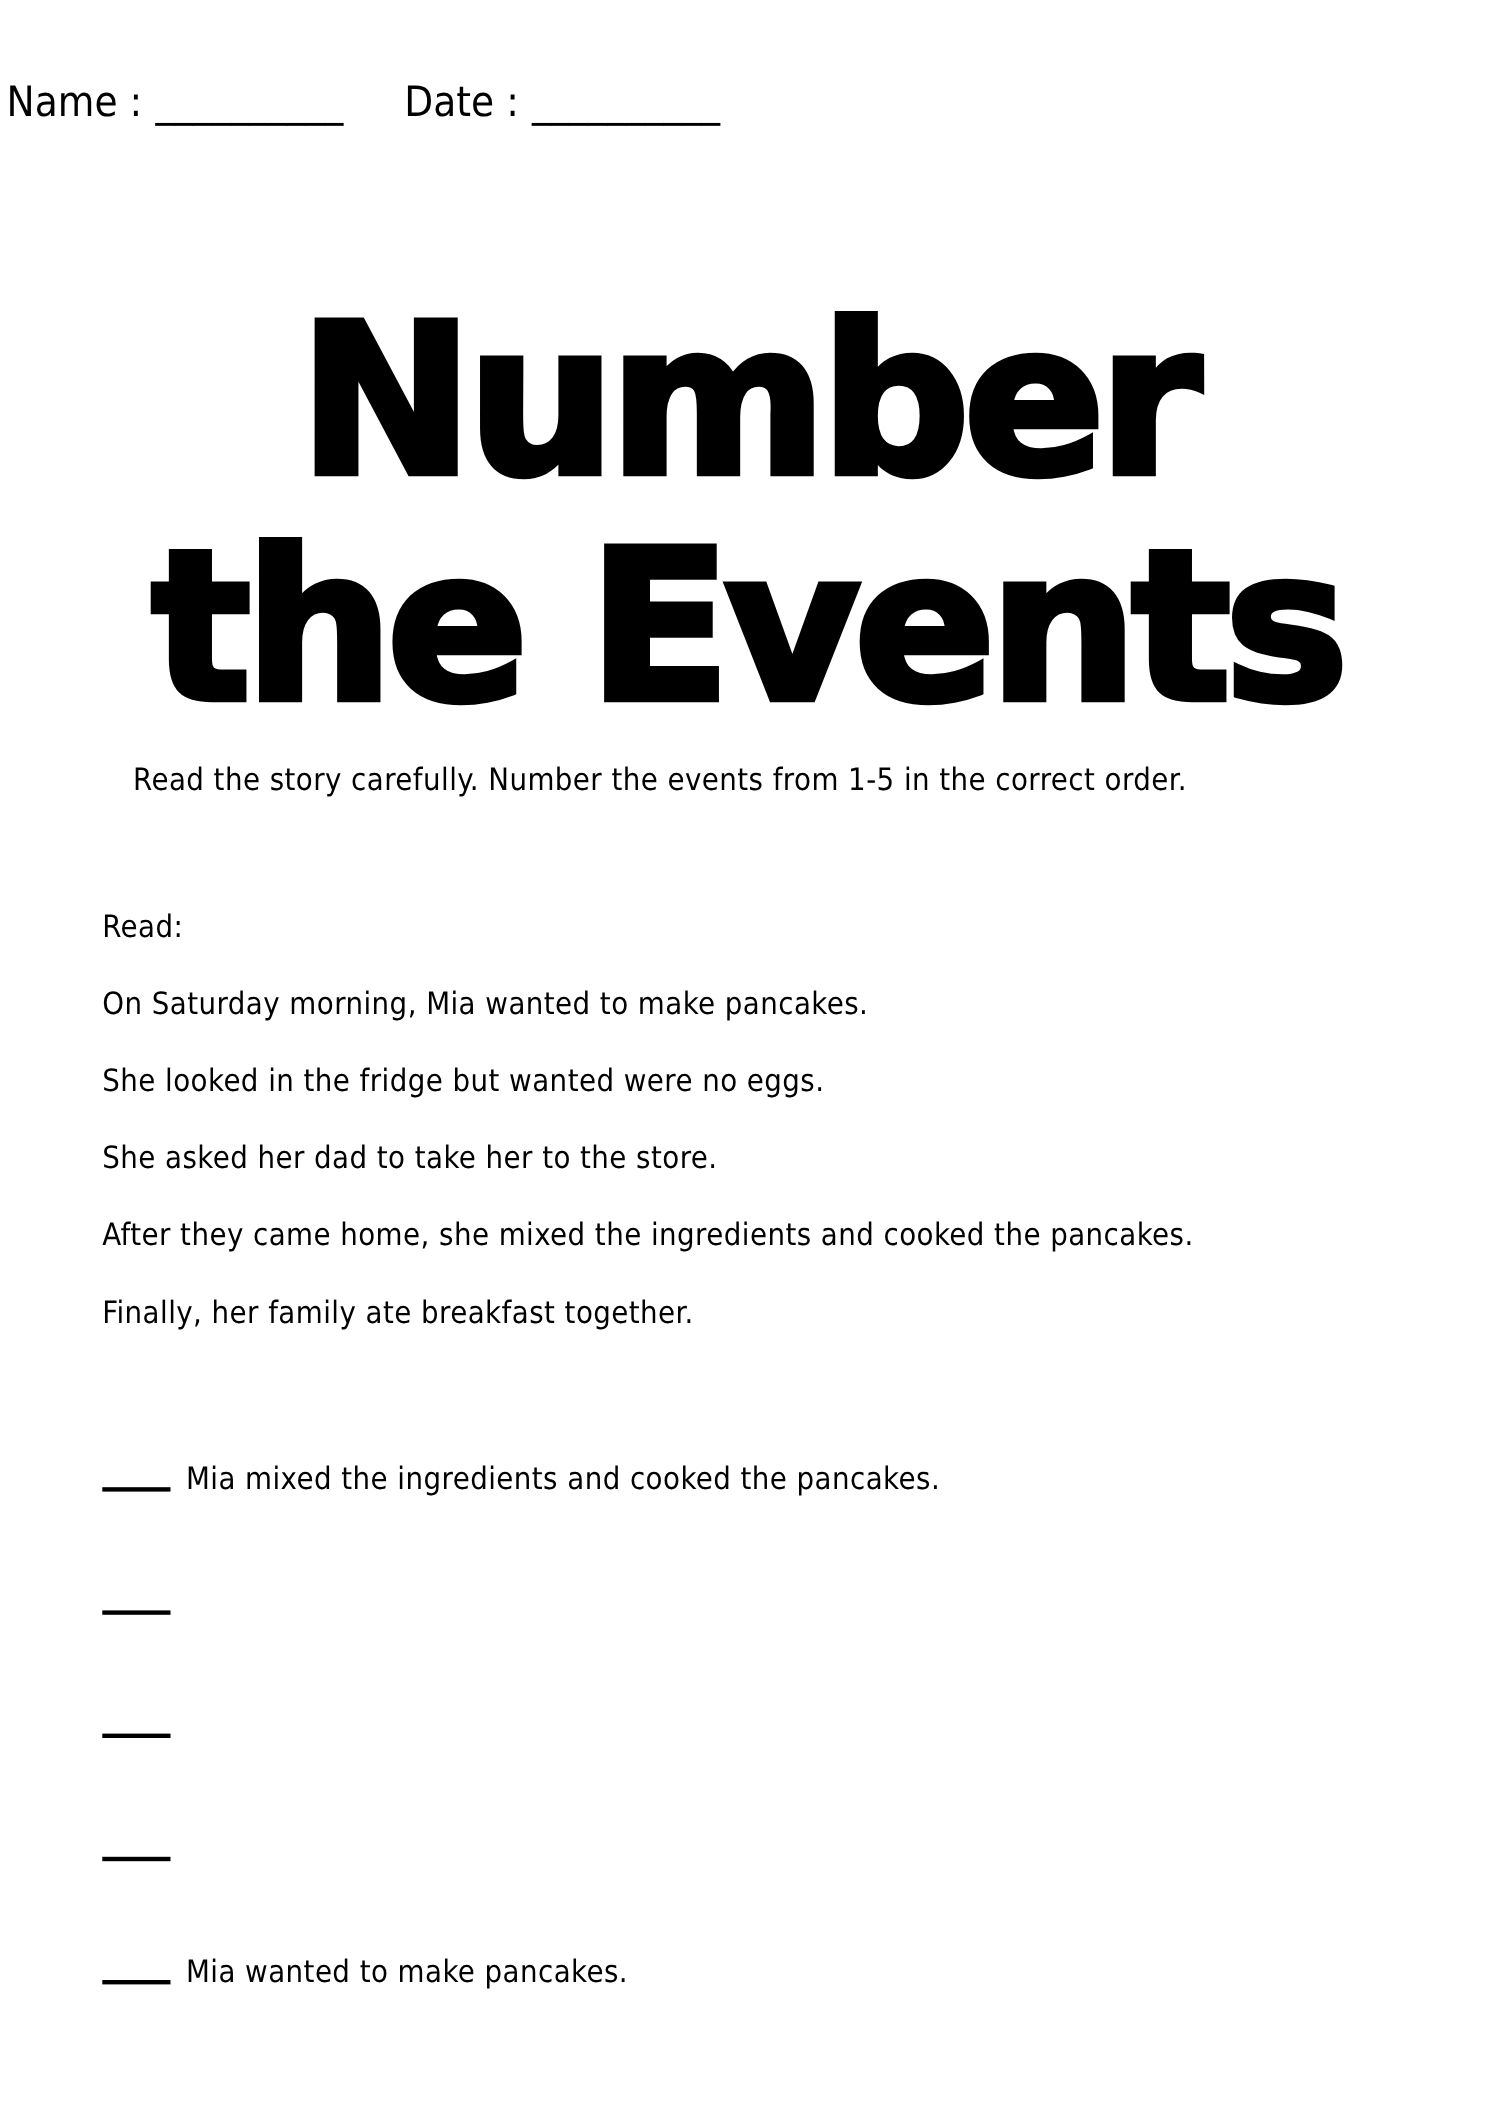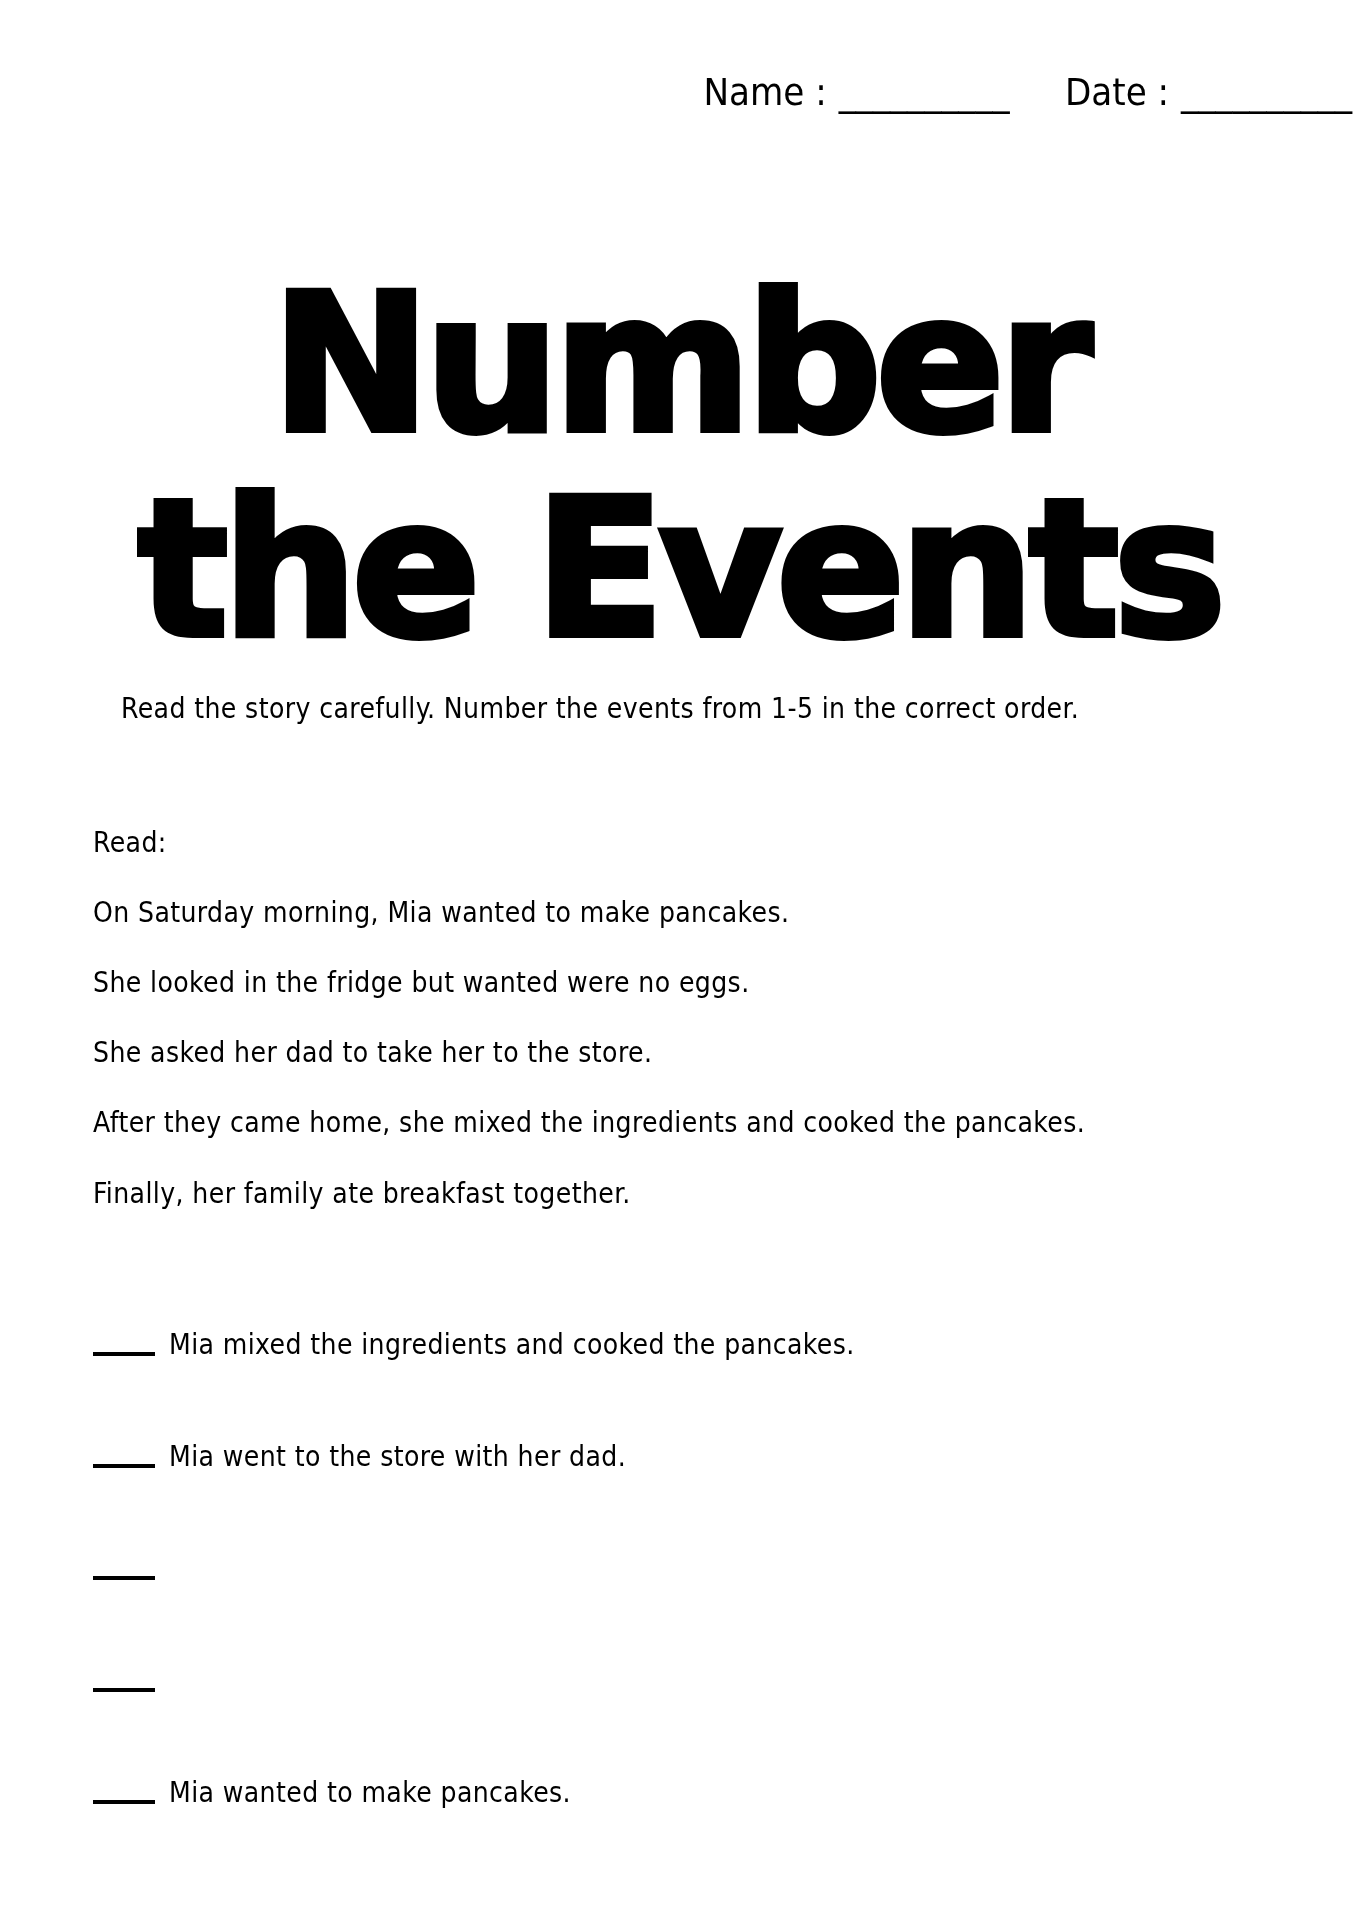--- a/index.html
+++ b/index.html
@@ -1,21 +1,21 @@
 <!DOCTYPE html>
 <html><head>
   <meta charset="utf-8">
   <style>
     html, body { margin: 0; padding: 0; background: #ffffff; }
     body {
       width: 1358px; height: 1920px; position: relative; overflow: hidden;
       color: #000; font-family: "DejaVu Sans", sans-serif;
     }
     .header-line {
-      position: absolute; top: 70px; left: 0; width: 1358px; text-align: right;
+      position: absolute; top: 70px; left: 0; width: 1358px; text-align: left;
       font-family: "DejaVu Sans Condensed", "DejaVu Sans", sans-serif;
       font-size: 38px; letter-spacing: 0px;
     }
     .header-line span { margin: 0 6px; }
     .title {
       position: absolute; left: 0; width: 1358px; text-align: center;
       font-family: "DejaVu Sans", sans-serif; font-weight: 900;
       font-size: 190px; line-height: 1; letter-spacing: -6px;
       -webkit-text-stroke: 6px #000;
     }
@@ -46,21 +46,21 @@
 <div class="text" style="top:896px;">On Saturday morning, Mia wanted to make pancakes.</div>
 <div class="text" style="top:966px;">She looked in the fridge but wanted were no eggs.</div>
 <div class="text" style="top:1036px;">She asked her dad to take her to the store.</div>
 <div class="text" style="top:1106px;">After they came home, she mixed the ingredients and cooked the pancakes.</div>
 <div class="text" style="top:1177px;">Finally, her family ate breakfast together.</div>
 
 <div class="text" style="top:1328px;">
   <span class="blank"></span><span>Mia mixed the ingredients and cooked the pancakes.</span>
 </div>
 <div class="text" style="top:1440px;">
-  <span class="blank"></span><span>Mia went to the store with her dad.</span>
+  <span class="blank"></span>
 </div>
 <div class="text" style="top:1552px;">
   <span class="blank"></span>
 </div>
 <div class="text" style="top:1664px;">
   <span class="blank"></span>
 </div>
 <div class="text" style="top:1776px;">
   <span class="blank"></span><span>Mia wanted to make pancakes.</span>
 </div>

